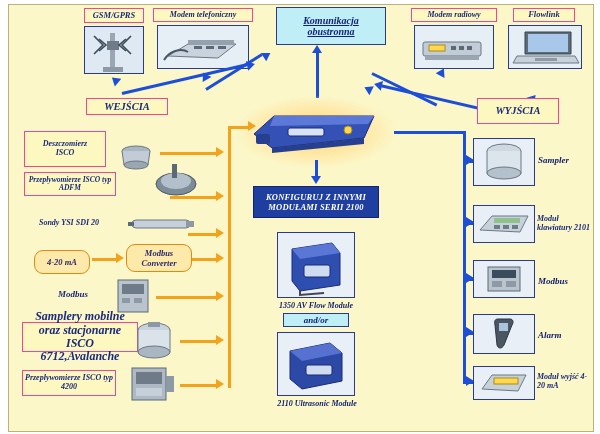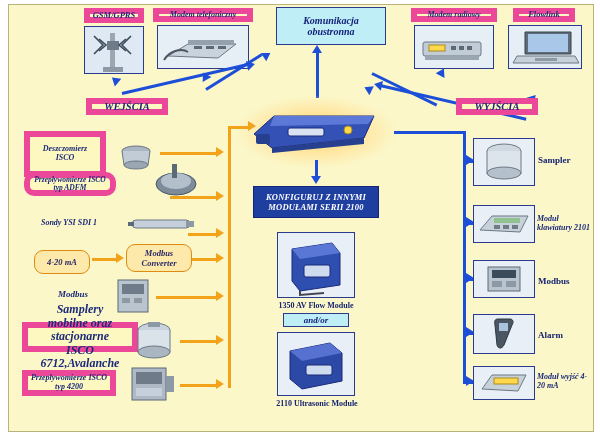--- a/index.html
+++ b/index.html
@@ -15,21 +15,21 @@
   .canvas{
     position:absolute;left:8px;top:4px;width:584px;height:426px;
     background:#fbf7c9;
     border:1px solid #b9b27a;
   }
 
   
   .lbl{
     position:absolute;
     background:#fdf8c0;
-    border:6px solid #ec4899;
+    border:1px solid #ec4899;
     color:#1b2a7a;
     font-style:italic;
     font-weight:bold;
     text-align:center;
     line-height:1.12;
     box-sizing:border-box;
     display:flex;align-items:center;justify-content:center;
   }
   .lbl.nobox{border:none;background:transparent;color:#1b2a7a;}
   .cyanbox{
@@ -92,21 +92,21 @@
 
   
   .glow{
     position:absolute;left:236px;top:96px;width:160px;height:72px;
     background:radial-gradient(ellipse at 50% 50%, #ffd25e 0%, #ffe9a8 45%, rgba(255,233,168,0) 72%);
   }
   .dev2100{
     position:absolute;left:248px;top:104px;width:132px;height:52px;
   }
   .caption{
-    position:absolute;color:#16236f;font-weight:bold;
+    position:absolute;color:#16236f;font-style:italic;font-weight:bold;
     text-align:center;
   }
   svg{display:block;}
 </style>
 </head>
 <body>
 
 <div id="stage">
 
   <div class="canvas"></div>
@@ -131,21 +131,21 @@
       <rect x="0" y="0" width="90" height="42" fill="#e6eef6"></rect>
       <path d="M10 30 L30 18 L78 18 L60 32 Z" fill="#c9d3dd" stroke="#6b7883"></path>
       <rect x="30" y="14" width="46" height="5" fill="#95a2ad"></rect>
       <rect x="36" y="20" width="8" height="3" fill="#5b6a77"></rect>
       <rect x="48" y="20" width="8" height="3" fill="#5b6a77"></rect>
       <rect x="60" y="20" width="8" height="3" fill="#5b6a77"></rect>
       <path d="M6 34 C12 24 24 22 30 26" stroke="#4a5763" fill="none" stroke-width="2"></path>
     </svg>
   </div>
 
-  <div class="cyanbox" style="left:276px;top:7px;width:110px;height:38px;font-size:10px;padding:1px 3px;">
+  <div class="cyanbox" style="left:276px;top:7px;width:110px;height:38px;font-size:10px;padding:1px 3px;text-decoration:underline;">
     <span>Komunikacja obustronna</span>
   </div>
 
   <div class="lbl" style="left:411px;top:8px;width:86px;height:14px;font-size:8px;">Modem radiowy</div>
   <div class="photo" style="left:414px;top:25px;width:80px;height:44px;">
     <svg width="78" height="42" viewBox="0 0 78 42">
       <rect x="0" y="0" width="78" height="42" fill="#e6eef6"></rect>
       <rect x="8" y="16" width="58" height="14" rx="2" fill="#c2ccd6" stroke="#6b7883"></rect>
       <rect x="14" y="19" width="16" height="6" fill="#ffd84d" stroke="#a98b18"></rect>
       <rect x="36" y="20" width="5" height="4" fill="#5b6a77"></rect>
@@ -179,21 +179,21 @@
 
   <div class="arrow h" style="left:372px;top:72px;width:72px;transform:rotate(26deg);transform-origin:left center;"></div>
   <div class="head u" style="left:437px;top:68px;transform:rotate(28deg);"></div>
   <div class="head l" style="left:364px;top:84px;transform:rotate(26deg);"></div>
 
   <div class="arrow h" style="left:380px;top:84px;width:150px;transform:rotate(13deg);transform-origin:left center;"></div>
   <div class="head u" style="left:528px;top:94px;transform:rotate(42deg);"></div>
   <div class="head l" style="left:374px;top:80px;transform:rotate(13deg);"></div>
 
   <div class="lbl" style="left:86px;top:98px;width:82px;height:17px;font-size:10.5px;">WEJŚCIA</div>
-  <div class="lbl" style="left:456px;top:98px;width:82px;height:17px;font-size:10.5px;">WYJŚCIA</div>
+  <div class="lbl" style="left:477px;top:98px;width:82px;height:26px;font-size:10.5px;">WYJŚCIA</div>
 
   <div class="glow"></div>
   <div class="dev2100">
     <svg width="132" height="52" viewBox="0 0 132 52">
       <path d="M6 30 L26 12 L126 12 L116 34 L24 44 Z" fill="#3452b5" stroke="#1b2a7a"></path>
       <path d="M26 12 L126 12 L120 20 L22 22 Z" fill="#5d79d8"></path>
       <rect x="40" y="24" width="36" height="8" rx="2" fill="#d8e2f2" stroke="#1b2a7a"></rect>
       <circle cx="100" cy="26" r="4" fill="#ffd84d" stroke="#a98b18"></circle>
       <rect x="8" y="30" width="14" height="10" rx="2" fill="#26408f"></rect>
       <path d="M24 44 L116 34 L116 40 L24 49 Z" fill="#26408f"></path>
@@ -238,32 +238,32 @@
   <div class="photo noborder" style="left:112px;top:137px;width:48px;height:36px;">
     <svg width="48" height="36" viewBox="0 0 48 36">
       <ellipse cx="24" cy="14" rx="14" ry="5" fill="#aab6c2" stroke="#6b7883"></ellipse>
       <path d="M10 14 L12 28 L36 28 L38 14" fill="#c2ccd6" stroke="#6b7883"></path>
       <ellipse cx="24" cy="28" rx="12" ry="4" fill="#9aa6b2" stroke="#6b7883"></ellipse>
     </svg>
   </div>
   <div class="arrow h or" style="left:160px;top:152px;width:58px;"></div>
   <div class="head r or" style="left:216px;top:147px;"></div>
 
-  <div class="lbl" style="left:24px;top:172px;width:92px;height:24px;font-size:7.5px;padding:1px;border-radius:10px;">Przepływomierze ISCO typ ADFM</div>
+  <div class="lbl" style="left:24px;top:172px;width:92px;height:24px;font-size:7.5px;padding:1px;">Przepływomierze ISCO typ ADFM</div>
   <div class="photo noborder" style="left:150px;top:160px;width:52px;height:42px;">
     <svg width="52" height="42" viewBox="0 0 52 42">
       <ellipse cx="26" cy="24" rx="20" ry="11" fill="#7e8b98" stroke="#4a5763"></ellipse>
       <ellipse cx="26" cy="21" rx="15" ry="8" fill="#b3c0cc"></ellipse>
       <rect x="22" y="4" width="5" height="14" fill="#5b6a77"></rect>
     </svg>
   </div>
   <div class="arrow h or" style="left:170px;top:196px;width:48px;"></div>
   <div class="head r or" style="left:216px;top:191px;"></div>
 
-  <div class="lbl nobox" style="left:30px;top:210px;width:78px;height:26px;font-size:8px;">Sondy YSI SDI 1</div>
+  <div class="lbl nobox" style="left:30px;top:210px;width:78px;height:26px;font-size:8px;">Sondy YSI SDI 20</div>
   <div class="photo noborder" style="left:126px;top:212px;width:74px;height:24px;">
     <svg width="74" height="24" viewBox="0 0 74 24">
       <rect x="6" y="8" width="58" height="8" rx="4" fill="#c6d0da" stroke="#6b7883"></rect>
       <rect x="60" y="9" width="8" height="6" fill="#8d9aa6"></rect>
       <rect x="2" y="10" width="6" height="4" fill="#5b6a77"></rect>
     </svg>
   </div>
   <div class="arrow h or" style="left:188px;top:233px;width:30px;"></div>
   <div class="head r or" style="left:216px;top:228px;"></div>
 

